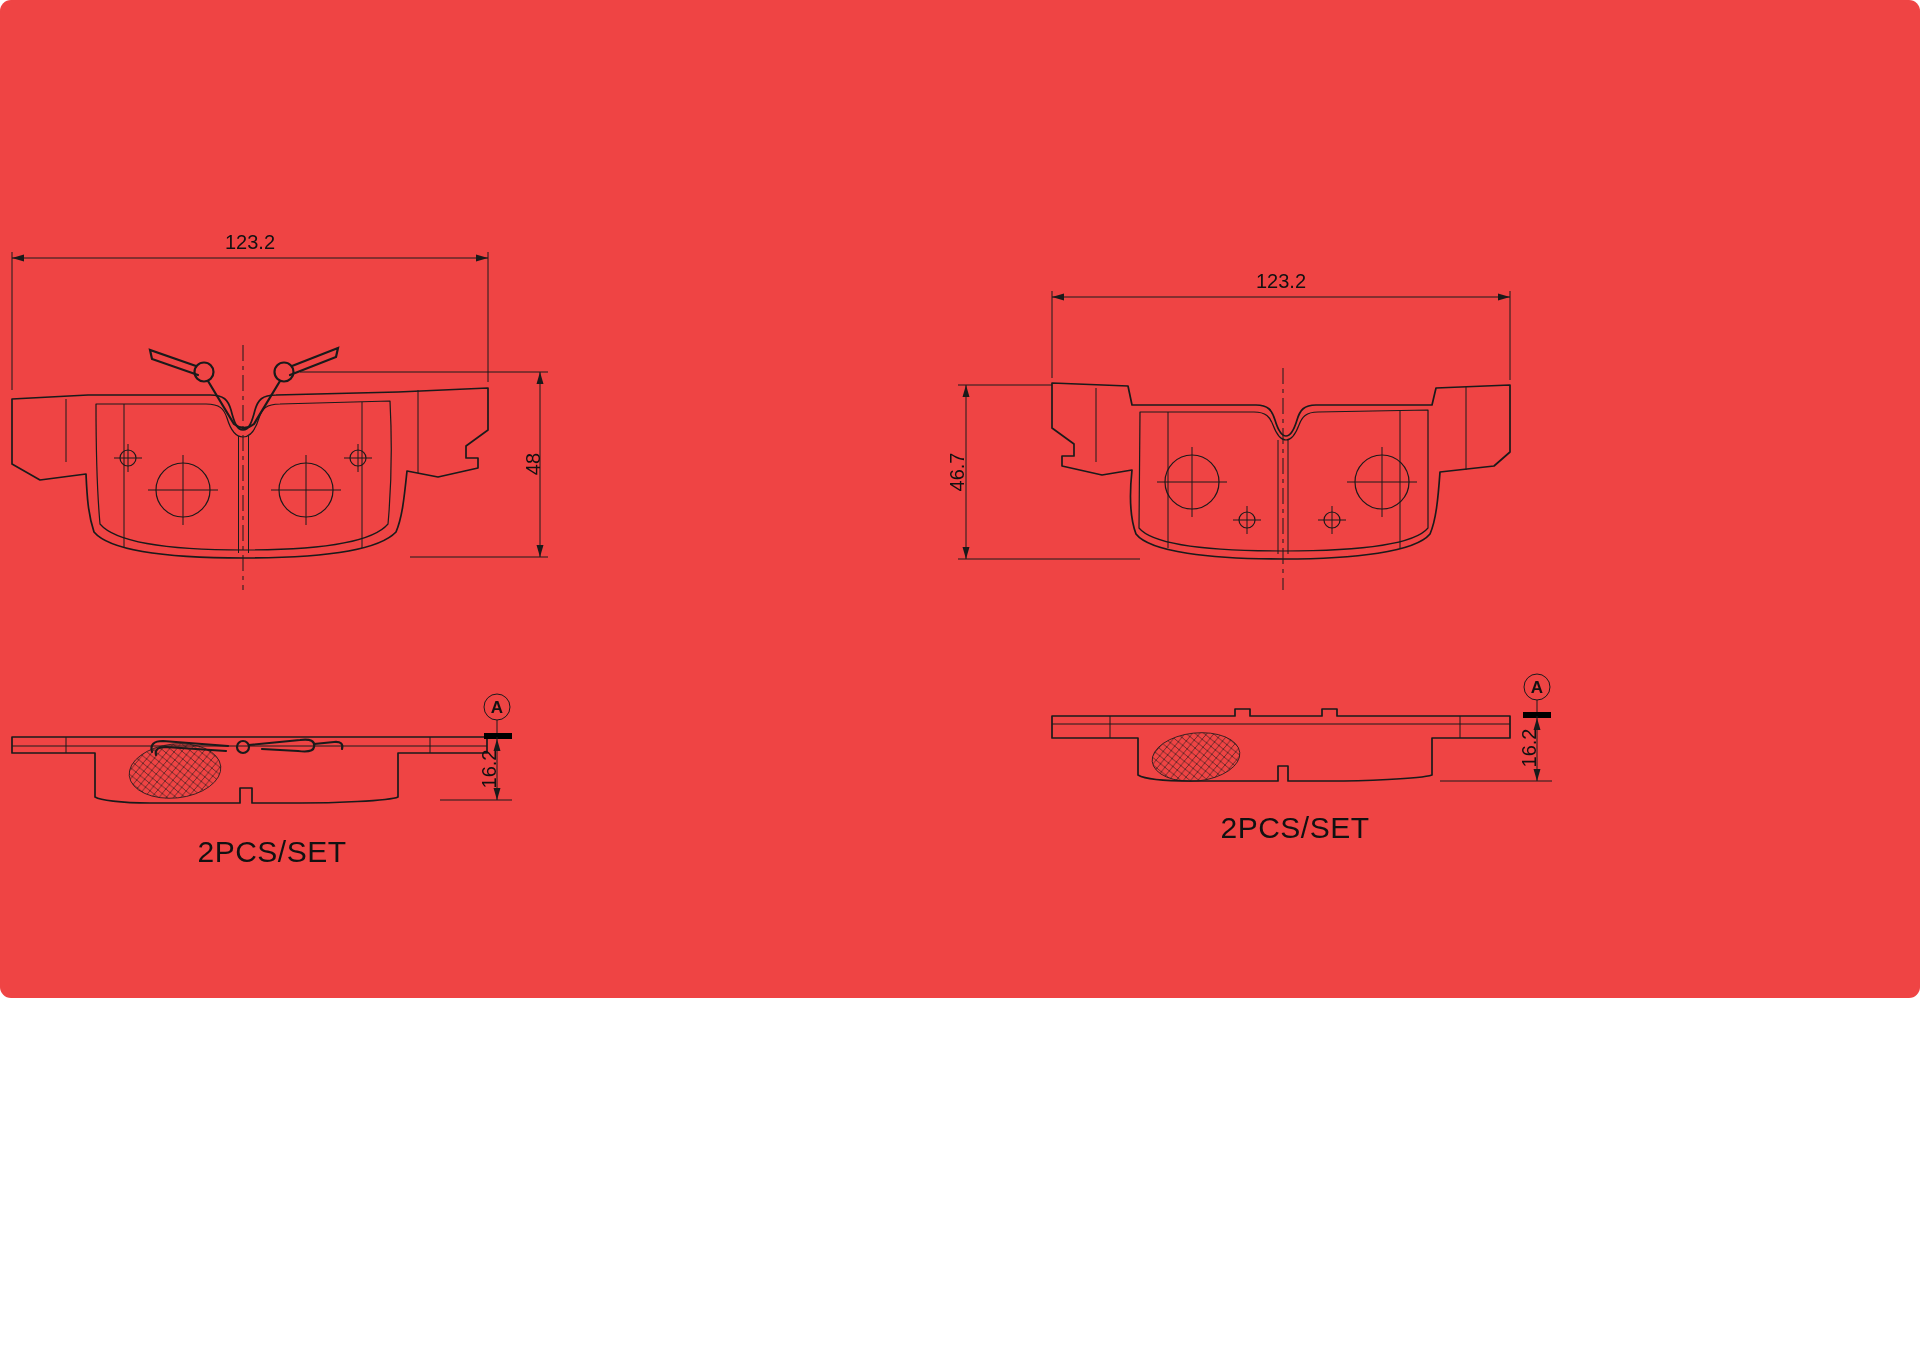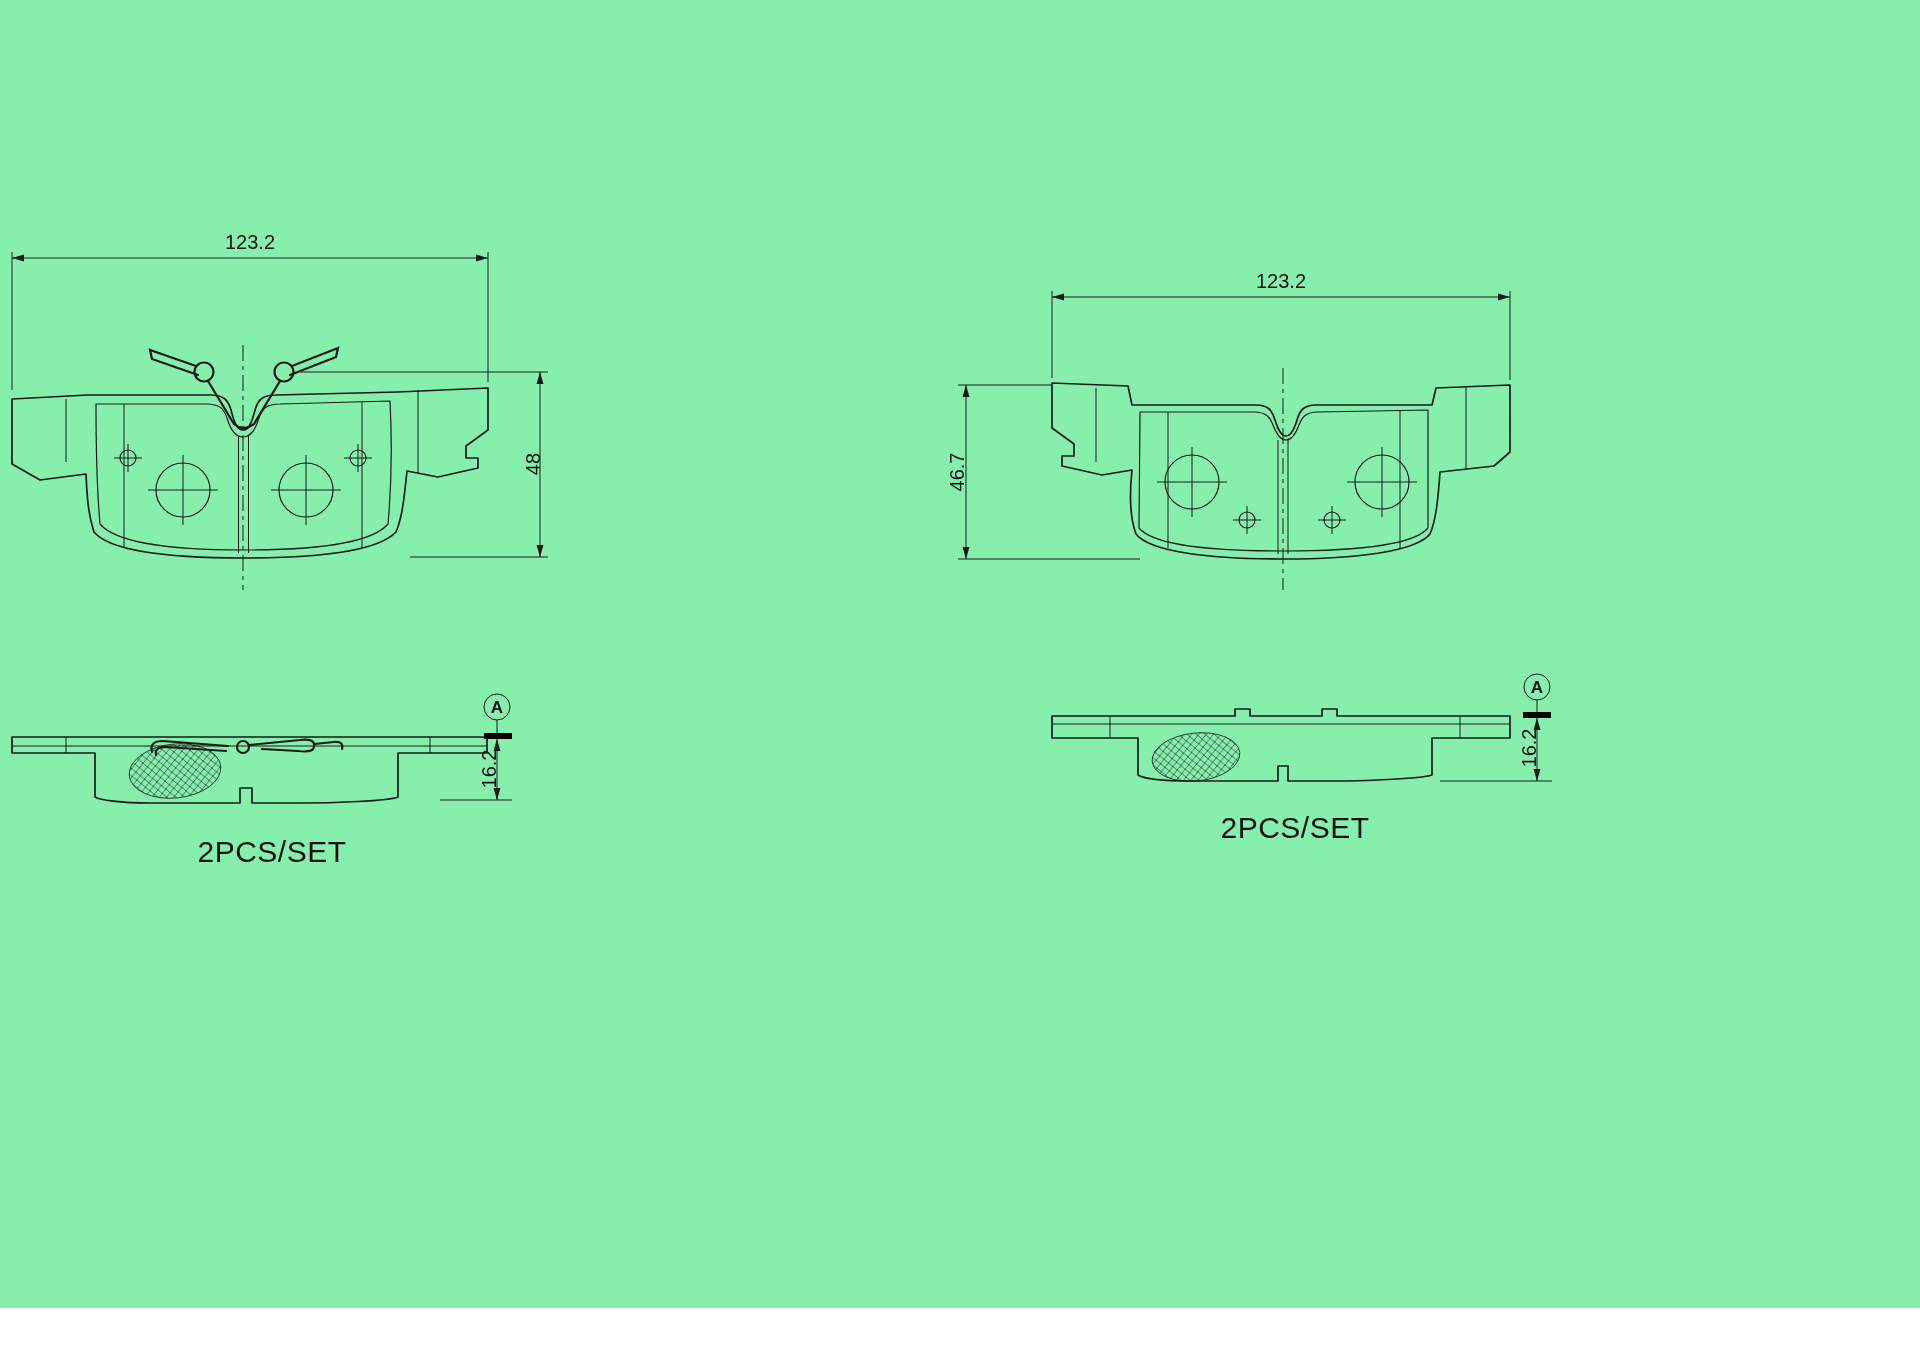--- a/index.html
+++ b/index.html
@@ -1,16 +1,16 @@
 <!DOCTYPE html>
 <html><head>
 <meta charset="utf-8">
 <style>
   html, body { margin: 0; padding: 0; background: #ffffff; }
-  .stage { position: relative; width: 1920px; height: 1308px; background: #86efac; }
+  .stage { position: relative; width: 1920px; height: 998px; background: #ef4444; border-radius: 11px; }
   svg { display: block; }
   .outline { fill: none; stroke: #1a1a1a; stroke-width: 1.7; stroke-linejoin: round; stroke-linecap: round; }
   .inner   { fill: none; stroke: #1a1a1a; stroke-width: 1.2; stroke-linejoin: round; }
   .thin    { fill: none; stroke: #1a1a1a; stroke-width: 1; }
   .wire    { fill: none; stroke: #1a1a1a; stroke-width: 2.2; stroke-linecap: round; }
   .dimline { fill: none; stroke: #1a1a1a; stroke-width: 1; }
   .centerline { fill: none; stroke: #1a1a1a; stroke-width: 1; stroke-dasharray: 16 5 4 5; }
   .arrow { fill: #1a1a1a; stroke: none; }
   .thickbar { stroke: #000000; stroke-width: 6; }
   .hatchfill { stroke: #1a1a1a; stroke-width: 0.6; }

